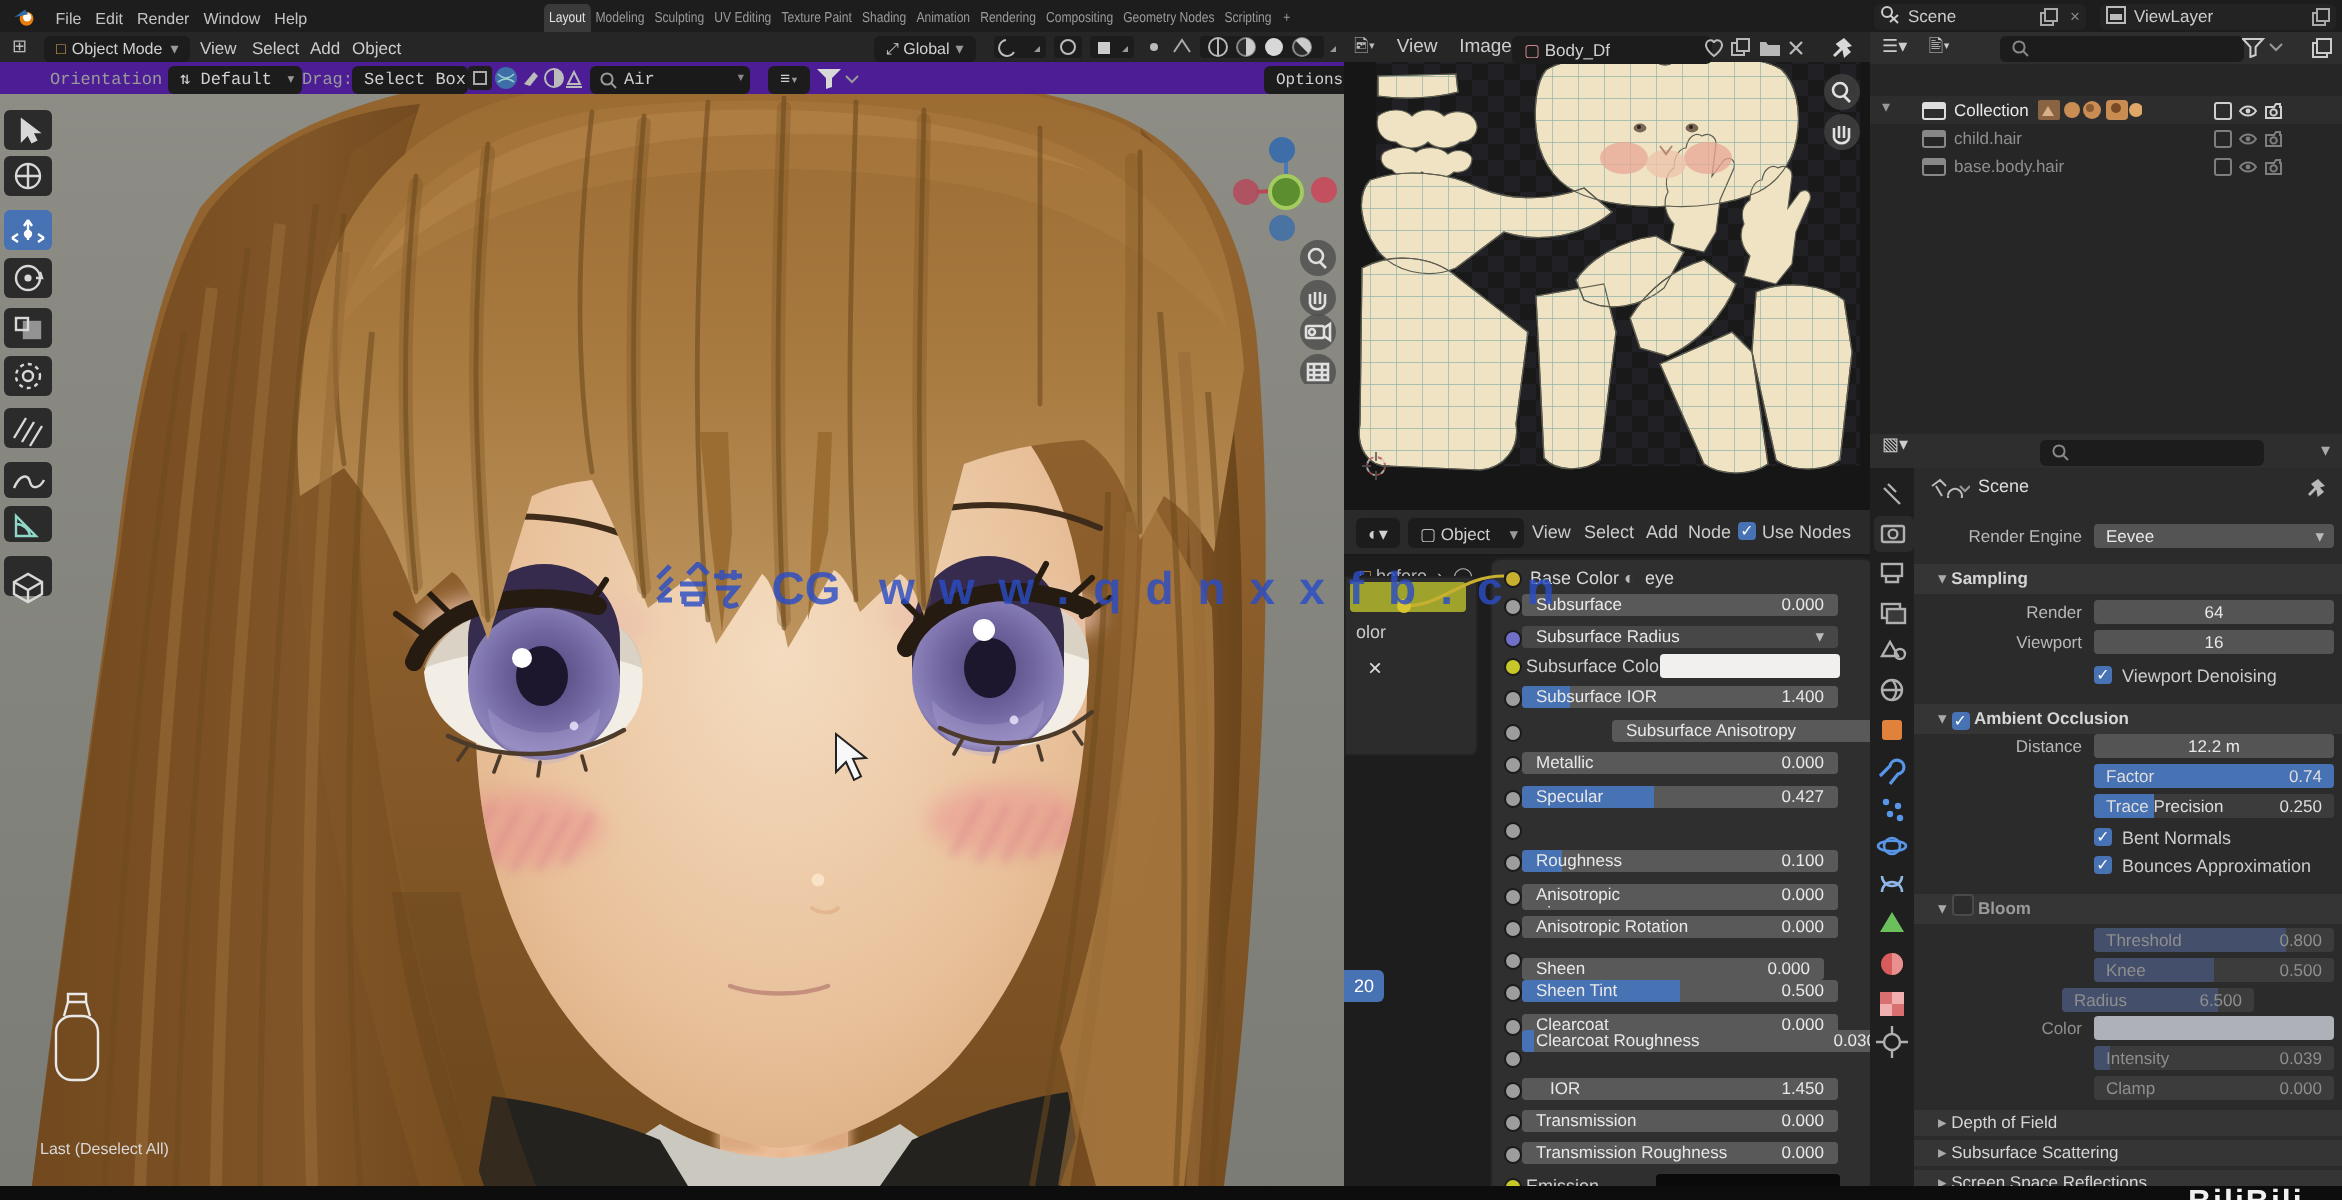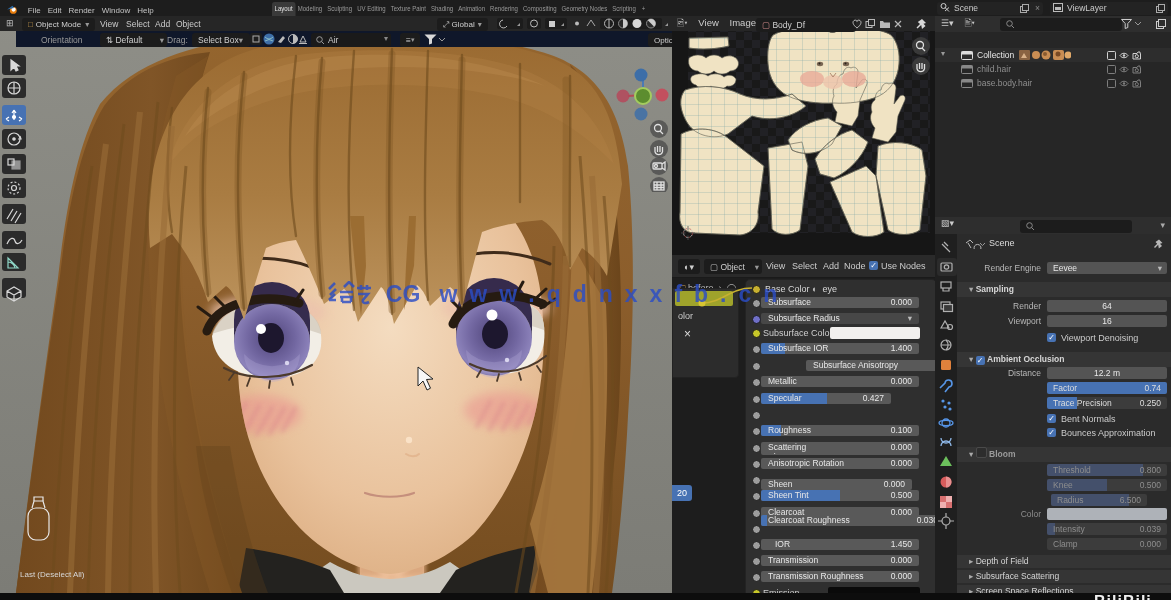--- a/index.html
+++ b/index.html
@@ -249,21 +249,21 @@
           <path d="M 112 1 v 9" stroke="#b8b8b8"></path>
       <circle cx="126" cy="5.5" r="4.5" fill="#2a2a2a" stroke="#888"></circle>
           <path d="M 126 1 a 4.5 4.5 0 0 1 0 9 z" fill="#ccc"></path>
       <circle cx="140" cy="5.5" r="4.5" fill="#d8d8d8"></circle>
       <circle cx="154" cy="5.5" r="4.5" fill="#2a2a2a" stroke="#888"></circle>
           <path d="M 150.8 2.3 a 4.5 4.5 0 0 1 6.4 6.4 z" fill="#ccc"></path>
       <path d="M 168 8 l 3 -3 l 0 3 z" fill="#999"></path>
     </svg>
   </div>
 
-  <div class="abs" style="left:16px;top:15px;width:672px;height:16px;background:#0f172a;">
+  <div class="abs" style="left:0;top:15px;width:672px;height:16px;background:#4c1d95;font-family:Liberation Mono, monospace;">
     <span style="position:absolute;left:25px;top:3.5px;color:#9a9a9a;font-size:8.5px">Orientation</span>
     <span class="dd" style="position:absolute;left:84px;top:2px;width:55px;height:12px;font-size:8.5px">⇅ Default<span style="position:absolute;right:3px;color:#999">▾</span></span>
     <span style="position:absolute;left:151px;top:3.5px;color:#9a9a9a;font-size:8.5px">Drag:</span>
     <span class="dd" style="position:absolute;left:176px;top:2px;width:46px;height:12px;font-size:8.5px;white-space:nowrap">Select Box<span style="color:#999">▾</span></span>
     <svg style="position:absolute;left:234px;top:2px" width="58" height="12" viewBox="0 0 58 12">
       <rect x="0" y="0" width="12" height="12" rx="2" fill="#1e1e1e"></rect>
           <rect x="3" y="3" width="6" height="6" fill="none" stroke="#aaa"></rect>
       <circle cx="19" cy="6" r="5.5" fill="#3d6ea8"></circle>
           <path d="M 15 4 Q 19 8 23 4 M 15 8 Q 19 5 23 8" stroke="#9cc" fill="none" stroke-width="0.8"></path>
       <path d="M 28 9 L 33 3 L 35 5 L 31 10 Z" fill="#bbb"></path>
@@ -473,39 +473,39 @@
   <div class="slider" style="left:106px;top:105px;width:160px;margin-left:28px;">
         <span class="lab">Subsurface Anisotropy</span>
         <span class="val">0.000</span>
       </div>
   <div class="sock" style="left:80px;top:107px;"></div>
   <div class="slider" style="left:89px;top:121px;width:158px;">
         <span class="lab">Metallic</span>
         <span class="val">0.000</span>
       </div>
   <div class="sock" style="left:80px;top:123px;"></div>
-  <div class="slider" style="left:89px;top:138px;width:130px;">
+  <div class="slider" style="left:89px;top:138px;width:158px;">
         <span class="fill" style="width:66px"></span>
         <span class="lab">Specular</span>
         <span class="val">0.427</span>
       </div>
   <div class="sock" style="left:80px;top:140px;"></div>
   <div class="slider" style="left:89px;top:154px;width:158px;margin-top:35px;">
         <span class="lab">Specular Tint</span>
         <span class="val">0.000</span>
       </div>
   <div class="sock" style="left:80px;top:156px;"></div>
   <div class="slider" style="left:89px;top:170px;width:158px;text-decoration:underline;">
         <span class="fill" style="width:20px"></span>
         <span class="lab">Roughness</span>
         <span class="val">0.100</span>
       </div>
   <div class="sock" style="left:80px;top:172px;"></div>
   <div class="slider" style="left:89px;top:187px;width:158px;">
-        <span class="lab">Scattering</span>
+        <span class="lab">Anisotropic</span>
         <span class="val">0.000</span>
       </div>
   <div class="sock" style="left:80px;top:189px;"></div>
   <div class="slider" style="left:89px;top:203px;width:158px;">
         <span class="lab">Anisotropic Rotation</span>
         <span class="val">0.000</span>
       </div>
   <div class="sock" style="left:80px;top:205px;"></div>
   <div class="slider" style="left:89px;top:224px;width:151px;">
         <span class="lab">Sheen</span>
@@ -746,21 +746,21 @@
   <div class="psl" style="left:112px;top:247px;width:120px;">
         <span class="f" style="width:96px;background:#44506b"></span>
         <span class="l" style="color:#8e8e8e">Threshold</span>
         <span class="v" style="color:#8e8e8e">0.800</span>
       </div>
   <div class="psl" style="left:112px;top:262px;width:120px;">
         <span class="f" style="width:60px;background:#44506b"></span>
         <span class="l" style="color:#8e8e8e">Knee</span>
         <span class="v" style="color:#8e8e8e">0.500</span>
       </div>
-  <div class="psl" style="left:116px;top:277px;width:96px;">
+  <div class="psl" style="left:96px;top:277px;width:96px;">
         <span class="f" style="width:78px;background:#44506b"></span>
         <span class="l" style="color:#8e8e8e">Radius</span>
         <span class="v" style="color:#8e8e8e">6.500</span>
       </div>
   <div class="plab" style="left:22px;top:291px;width:84px;color:#8e8e8e;">Color</div>
   <div class="abs" style="left:112px;top:291px;width:120px;height:12px;background:#aeb2b8;border-radius:2px;"></div>
   <div class="psl" style="left:112px;top:306px;width:120px;">
         <span class="f" style="width:8px;background:#44506b"></span>
         <span class="l" style="color:#8e8e8e">Intensity</span>
         <span class="v" style="color:#8e8e8e">0.039</span>

